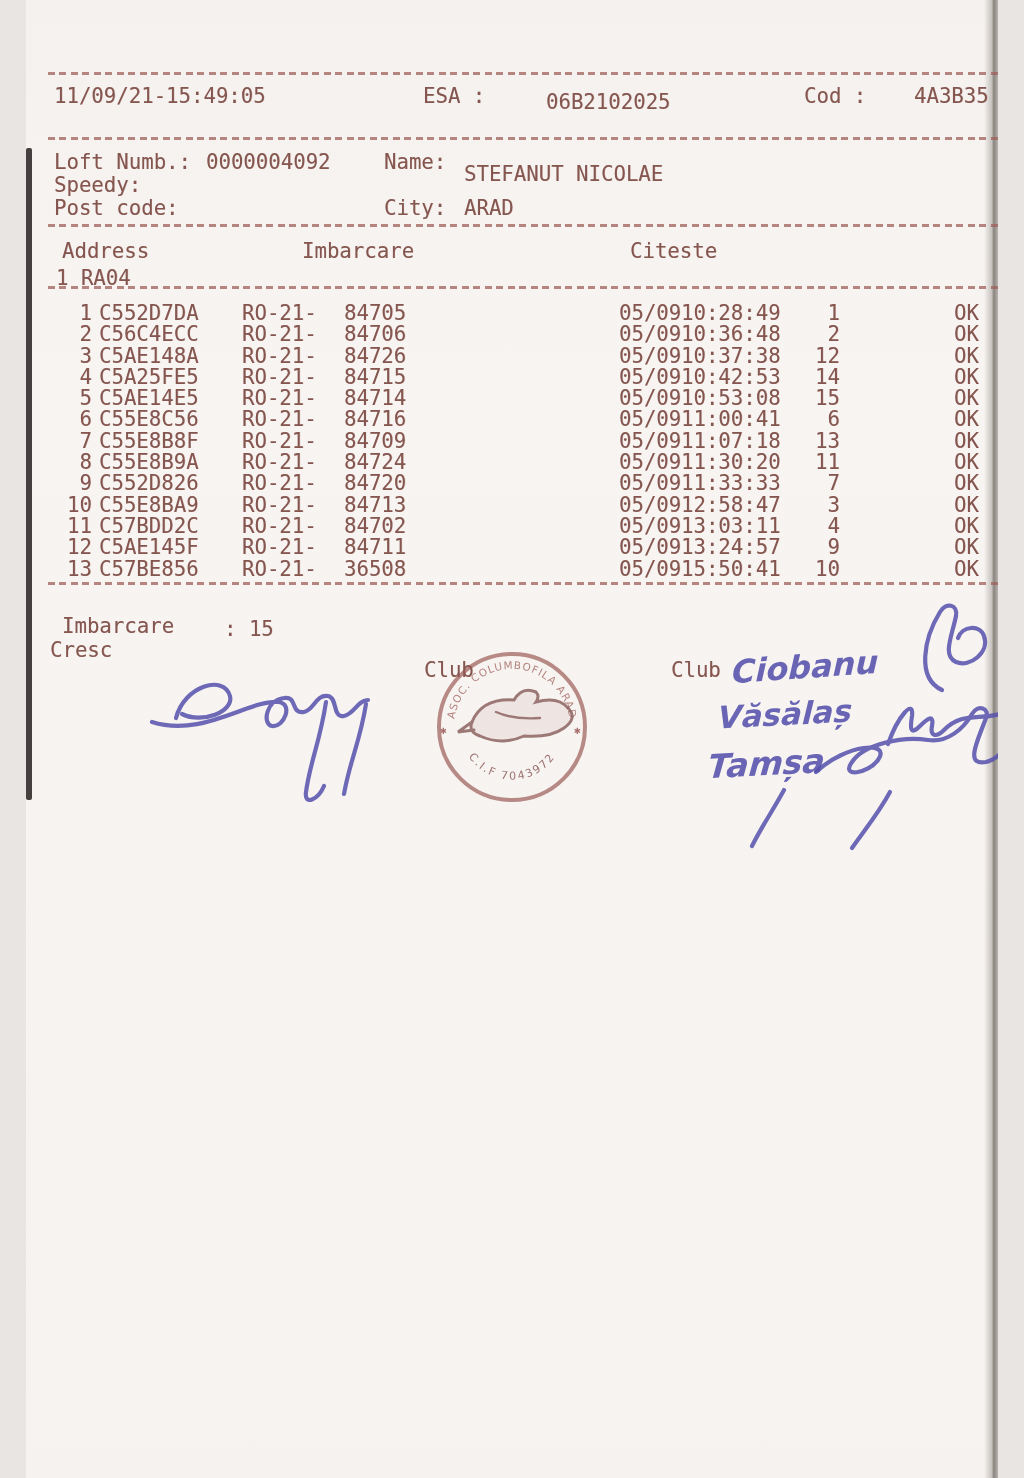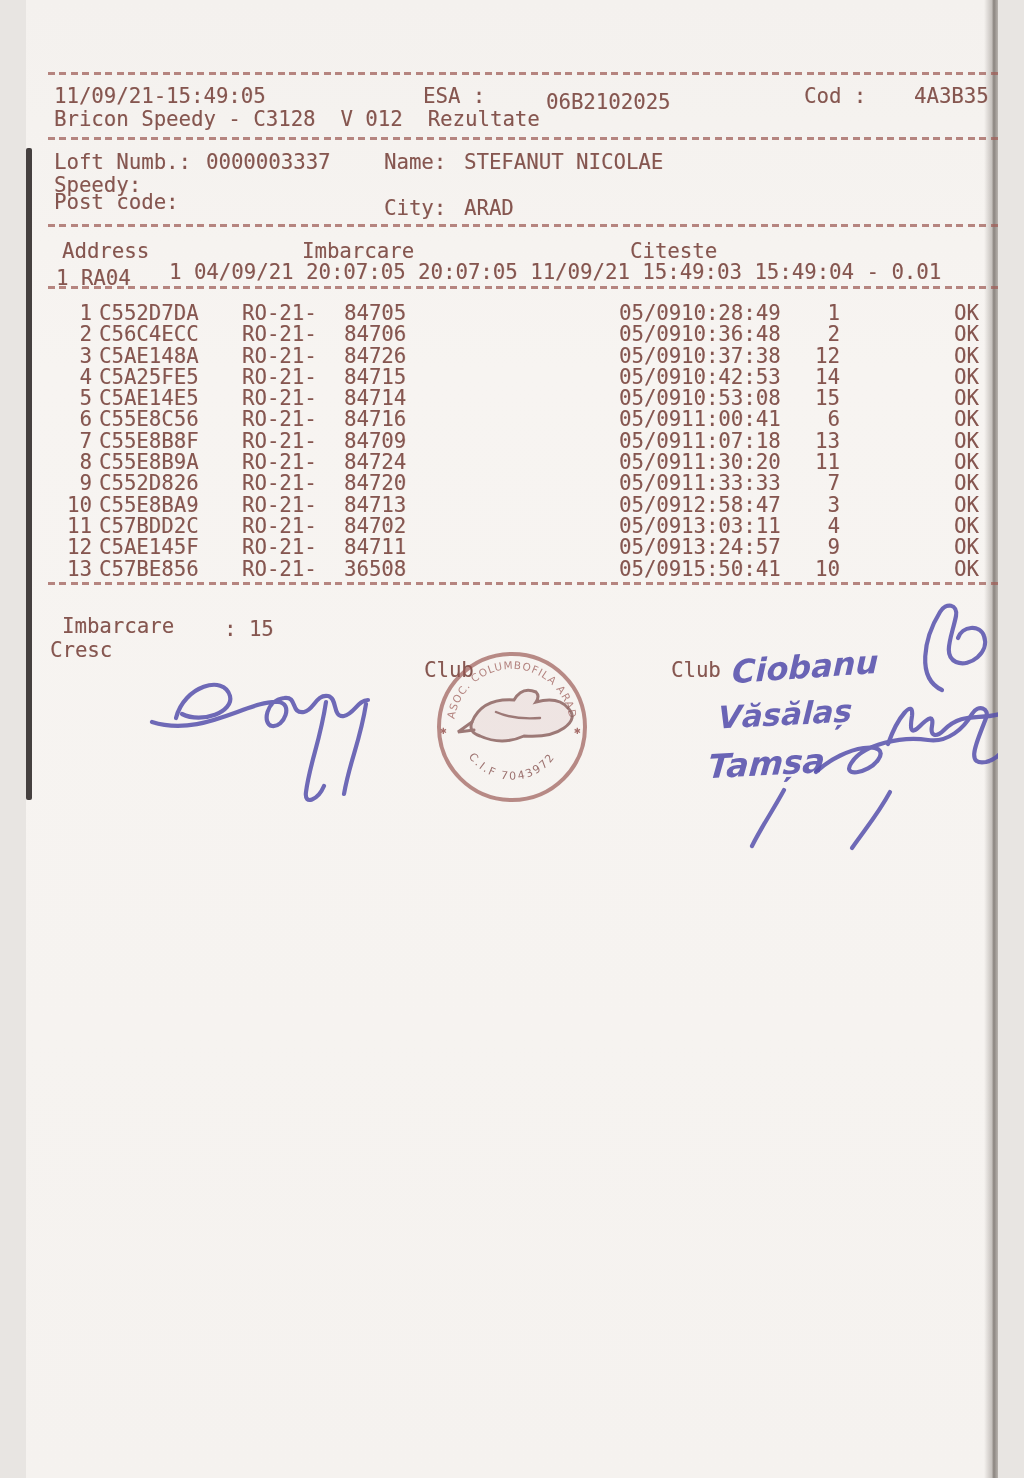--- a/index.html
+++ b/index.html
@@ -48,36 +48,34 @@
   <div class="dash" style="top:137px"></div>
   <div class="dash" style="top:224px"></div>
   <div class="dash" style="top:286px"></div>
   <div class="dash" style="top:582px"></div>
 
   <div class="line" style="left:28px;top:86px">11/09/21-15:49:05</div>
   <div class="line" style="left:397px;top:86px">ESA :</div>
   <div class="line" style="left:520px;top:92px">06B2102025</div>
   <div class="line" style="left:778px;top:86px">Cod :</div>
   <div class="line" style="left:888px;top:86px">4A3B35</div>
-  <div class="line" style="left:28px;top:109px">Bricon Speedy - C3128  V 012  Rezultate</div>
 
   <div class="line" style="left:28px;top:152px">Loft Numb.:</div>
-  <div class="line" style="left:180px;top:152px">0000003337</div>
+  <div class="line" style="left:180px;top:152px">0000004092</div>
   <div class="line" style="left:358px;top:152px">Name:</div>
-  <div class="line" style="left:438px;top:152px">STEFANUT NICOLAE</div>
+  <div class="line" style="left:438px;top:164px">STEFANUT NICOLAE</div>
   <div class="line" style="left:28px;top:175px">Speedy:</div>
-  <div class="line" style="left:28px;top:192px">Post code:</div>
+  <div class="line" style="left:28px;top:198px">Post code:</div>
   <div class="line" style="left:358px;top:198px">City:</div>
   <div class="line" style="left:438px;top:198px">ARAD</div>
 
   <div class="line" style="left:36px;top:241px">Address</div>
   <div class="line" style="left:276px;top:241px">Imbarcare</div>
   <div class="line" style="left:604px;top:241px">Citeste</div>
   <div class="line" style="left:30px;top:268px">1 RA04</div>
-  <div class="line" style="left:143px;top:262px">1 04/09/21 20:07:05 20:07:05 11/09/21 15:49:03 15:49:04 - 0.01</div>
 
   <div class="rows">
 
       <div class="result-row">
         <span class="c c-idx">1</span>
         <span class="c c-ring">C552D7DA</span>
         <span class="c c-series">RO-21-</span>
         <span class="c c-num">84705</span>
         <span class="c c-date">05/09</span>
         <span class="c c-time">10:28:49</span>

